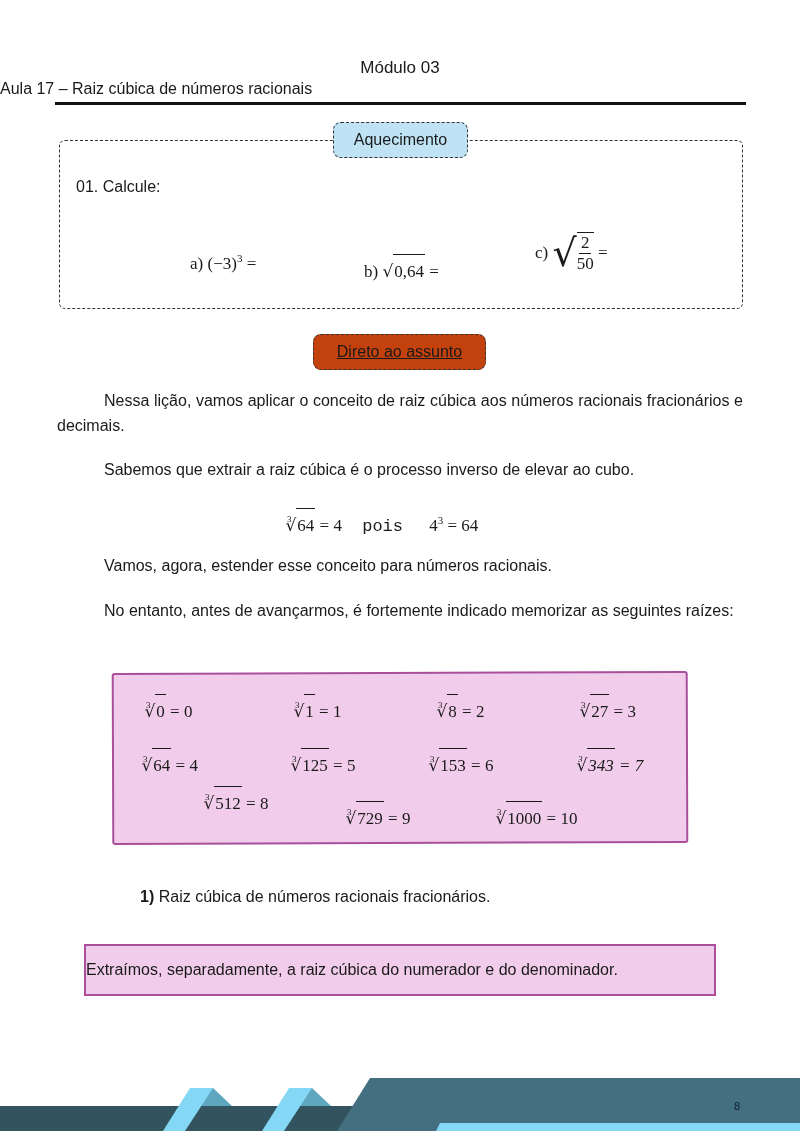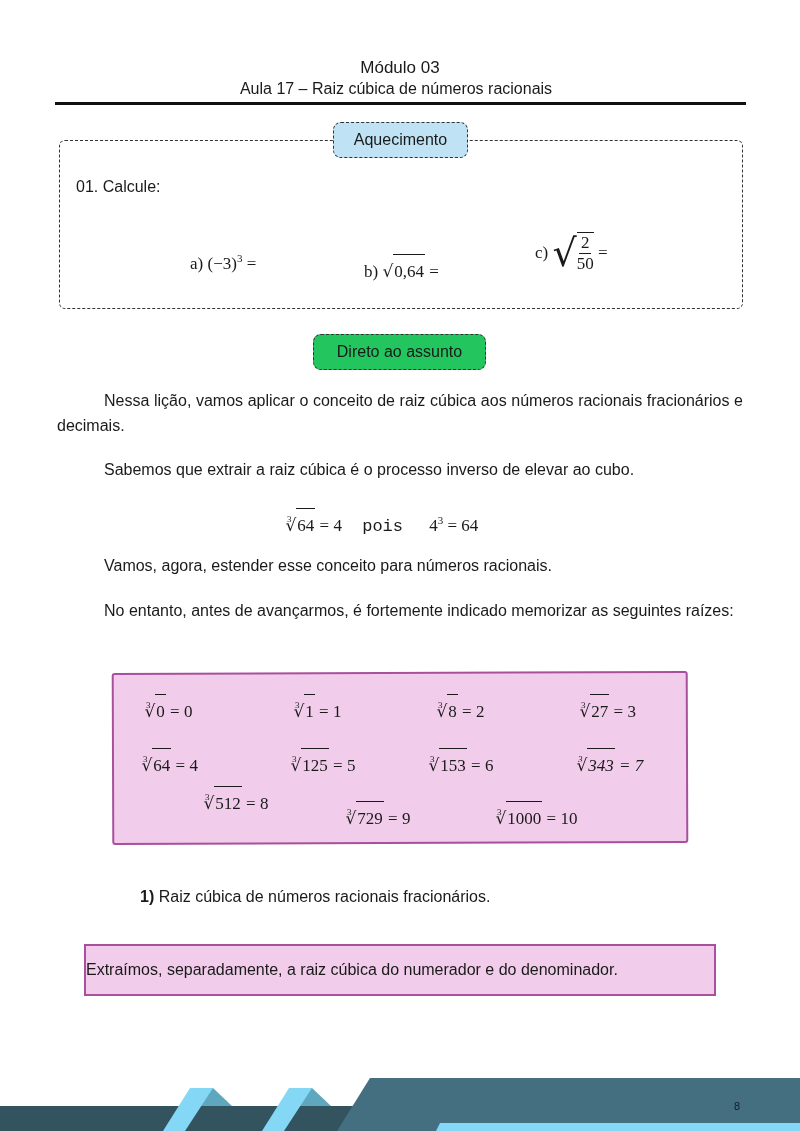--- a/index.html
+++ b/index.html
@@ -1,26 +1,26 @@
 <!DOCTYPE html>
 <html><head>
 <meta charset="utf-8">
 <style>
   html, body { margin:0; padding:0; }
   body { width:800px; height:1131px; position:relative; background:#ffffff; overflow:hidden;
          font-family:"Liberation Sans", sans-serif; color:#1a1a1a; }
   .abs { position:absolute; }
   .header-title { left:0; width:800px; top:58px; text-align:center; font-weight:normal; font-size:17px; }
-  .header-sub { left:0; width:792px; top:80px; text-align:center; font-size:16px; }
+  .header-sub { left:0; width:792px; top:80px; font-size:16px; }
   .header-rule { left:55px; width:691px; top:102px; height:0; border-top:3px solid #111; }
 
   .warm-box { left:59px; top:140px; width:682px; height:167px; border:1.5px dashed #333; border-radius:6px; }
   .tag { position:absolute; border:1.5px dashed #333; border-radius:8px; font-size:16px; text-align:center; line-height:30px; }
   .tag-warm { left:333px; top:122px; width:133px; height:34px; background:#bfe3f5; line-height:34px; }
-  .tag-direct { left:313px; top:334px; width:171px; height:34px; background:#22c55e; line-height:34px; }
+  .tag-direct { left:313px; top:334px; width:171px; height:34px; background:#c2410c; line-height:34px;text-decoration:underline; }
 
   .q-label { left:76px; top:178px; font-size:16px; }
   .math { font-family:"Liberation Serif", serif; font-size:17px; }
   .sqrt { display:inline-block; border-top:1px solid #1a1a1a; padding:8px 1px; line-height:17px; }
   .rad { font-family:"DejaVu Serif", serif; }
   .idx { position:relative; font-size:9px; top:-9px; margin-right:-6px; }
   .sup { font-size:11px; position:relative; top:-7px; }
   .frac { display:inline-flex; flex-direction:column; align-items:center; vertical-align:middle; }
   .frac .num { border-bottom:1px solid #1a1a1a; padding:0 2px; line-height:20px; }
   .frac .den { line-height:20px; }

